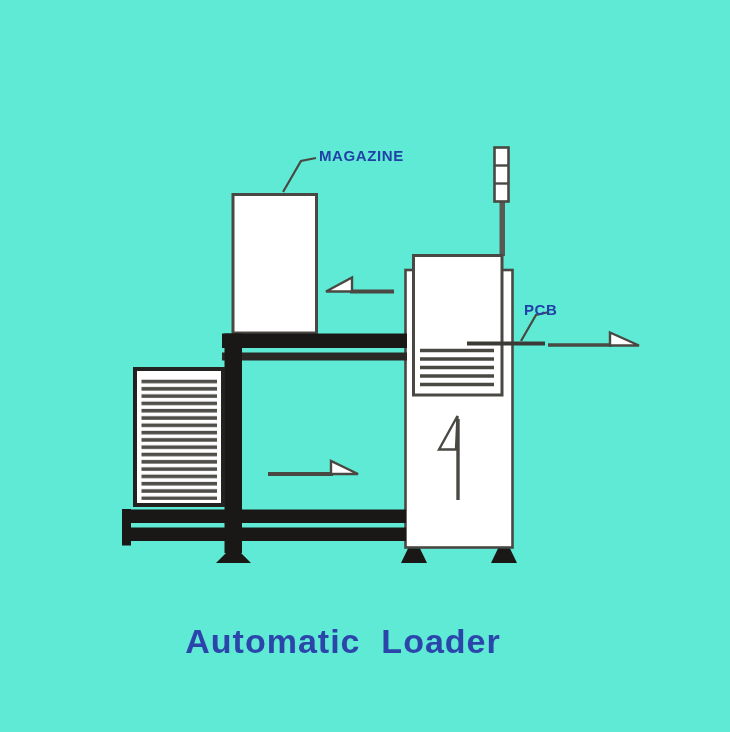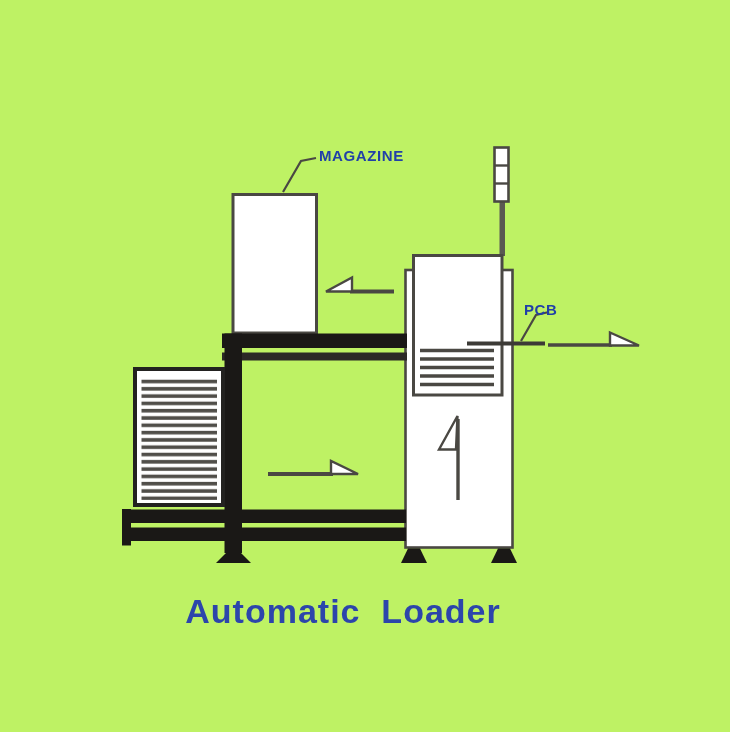--- a/index.html
+++ b/index.html
@@ -8,41 +8,41 @@
     width: 730px;
     height: 732px;
     background: #ffffff;
     font-family: "Liberation Sans", sans-serif;
     overflow: hidden;
   }
   .canvas {
     position: relative;
     width: 730px;
     height: 732px;
-    background: #bef264;
+    background: #5eead4;
   }
   .drawing {
     position: absolute;
     left: 0;
     top: 0;
   }
   .callout {
     position: absolute;
     color: #2140a8;
     font-weight: bold;
     font-size: 15px;
     letter-spacing: 0.6px;
     white-space: pre;
   }
   .magazine-label { left: 319px; top: 147px; }
   .pcb-label      { left: 524px; top: 301px; }
   .caption {
     position: absolute;
     left: 0;
-    top: 592px;
+    top: 622px;
     width: 686px;
     text-align: center;
     color: #2c45ab;
     font-weight: bold;
     font-size: 34px;
     letter-spacing: 1px;
     white-space: pre;
   }
 </style>
 </head>

